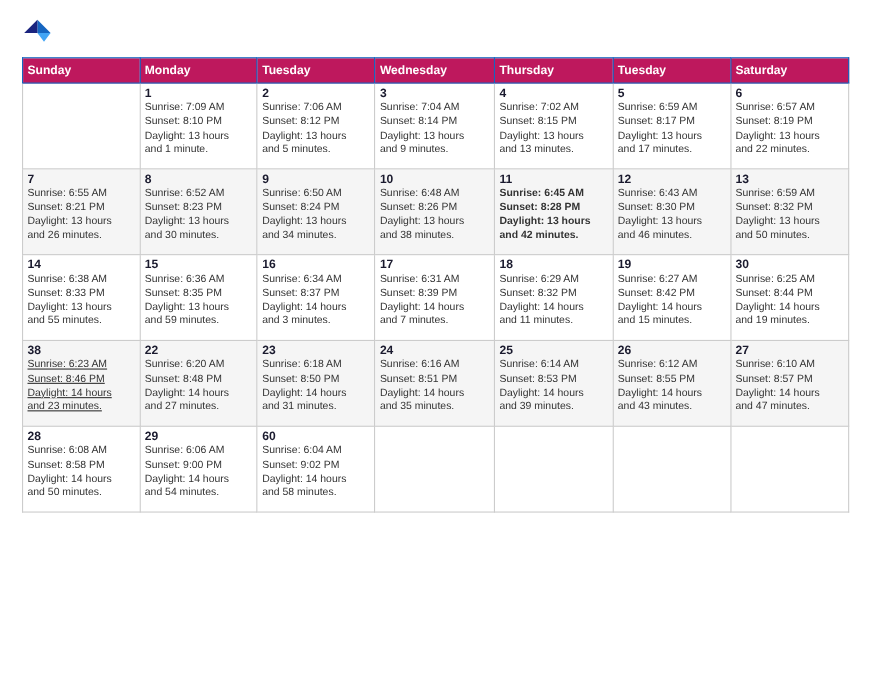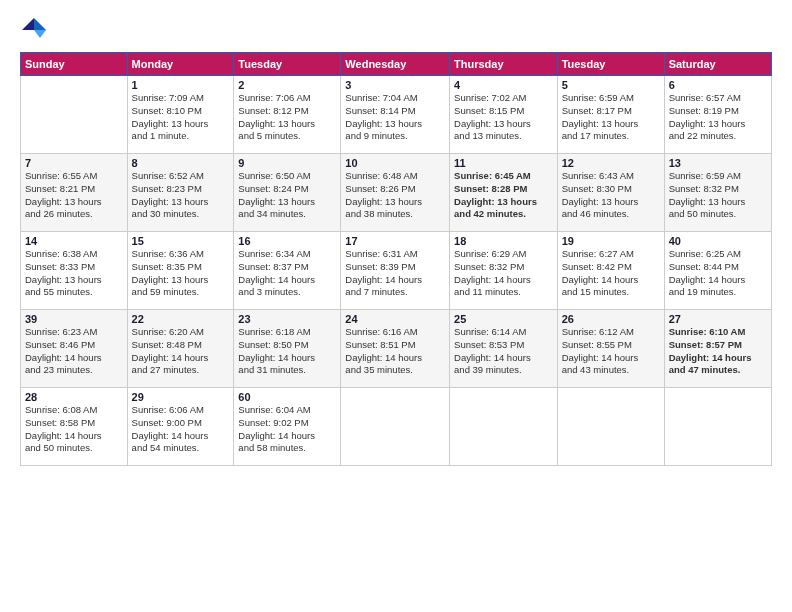--- a/index.html
+++ b/index.html
@@ -268,31 +268,31 @@
 and 11 minutes.</div>
           </td>
           <td>
             <span class="day-num">19</span>
             <div class="day-info" style="white-space: pre-line;">Sunrise: 6:27 AM
 Sunset: 8:42 PM
 Daylight: 14 hours
 and 15 minutes.</div>
           </td>
           <td>
-            <span class="day-num">40</span>
+            <span class="day-num">30</span>
             <div class="day-info" style="white-space: pre-line;">Sunrise: 6:25 AM
 Sunset: 8:44 PM
 Daylight: 14 hours
 and 19 minutes.</div>
           </td>
         </tr>
         <tr>
           <td>
-            <span class="day-num">39</span>
-            <div class="day-info" style="white-space: pre-line;">Sunrise: 6:23 AM
+            <span class="day-num">38</span>
+            <div class="day-info" style="white-space: pre-line; text-decoration: underline;">Sunrise: 6:23 AM
 Sunset: 8:46 PM
 Daylight: 14 hours
 and 23 minutes.</div>
           </td>
           <td>
             <span class="day-num">22</span>
             <div class="day-info" style="white-space: pre-line;">Sunrise: 6:20 AM
 Sunset: 8:48 PM
 Daylight: 14 hours
 and 27 minutes.</div>
@@ -320,21 +320,21 @@
           </td>
           <td>
             <span class="day-num">26</span>
             <div class="day-info" style="white-space: pre-line;">Sunrise: 6:12 AM
 Sunset: 8:55 PM
 Daylight: 14 hours
 and 43 minutes.</div>
           </td>
           <td>
             <span class="day-num">27</span>
-            <div class="day-info" style="white-space: pre-line; font-weight: bold;">Sunrise: 6:10 AM
+            <div class="day-info" style="white-space: pre-line;">Sunrise: 6:10 AM
 Sunset: 8:57 PM
 Daylight: 14 hours
 and 47 minutes.</div>
           </td>
         </tr>
         <tr>
           <td>
             <span class="day-num">28</span>
             <div class="day-info" style="white-space: pre-line;">Sunrise: 6:08 AM
 Sunset: 8:58 PM

